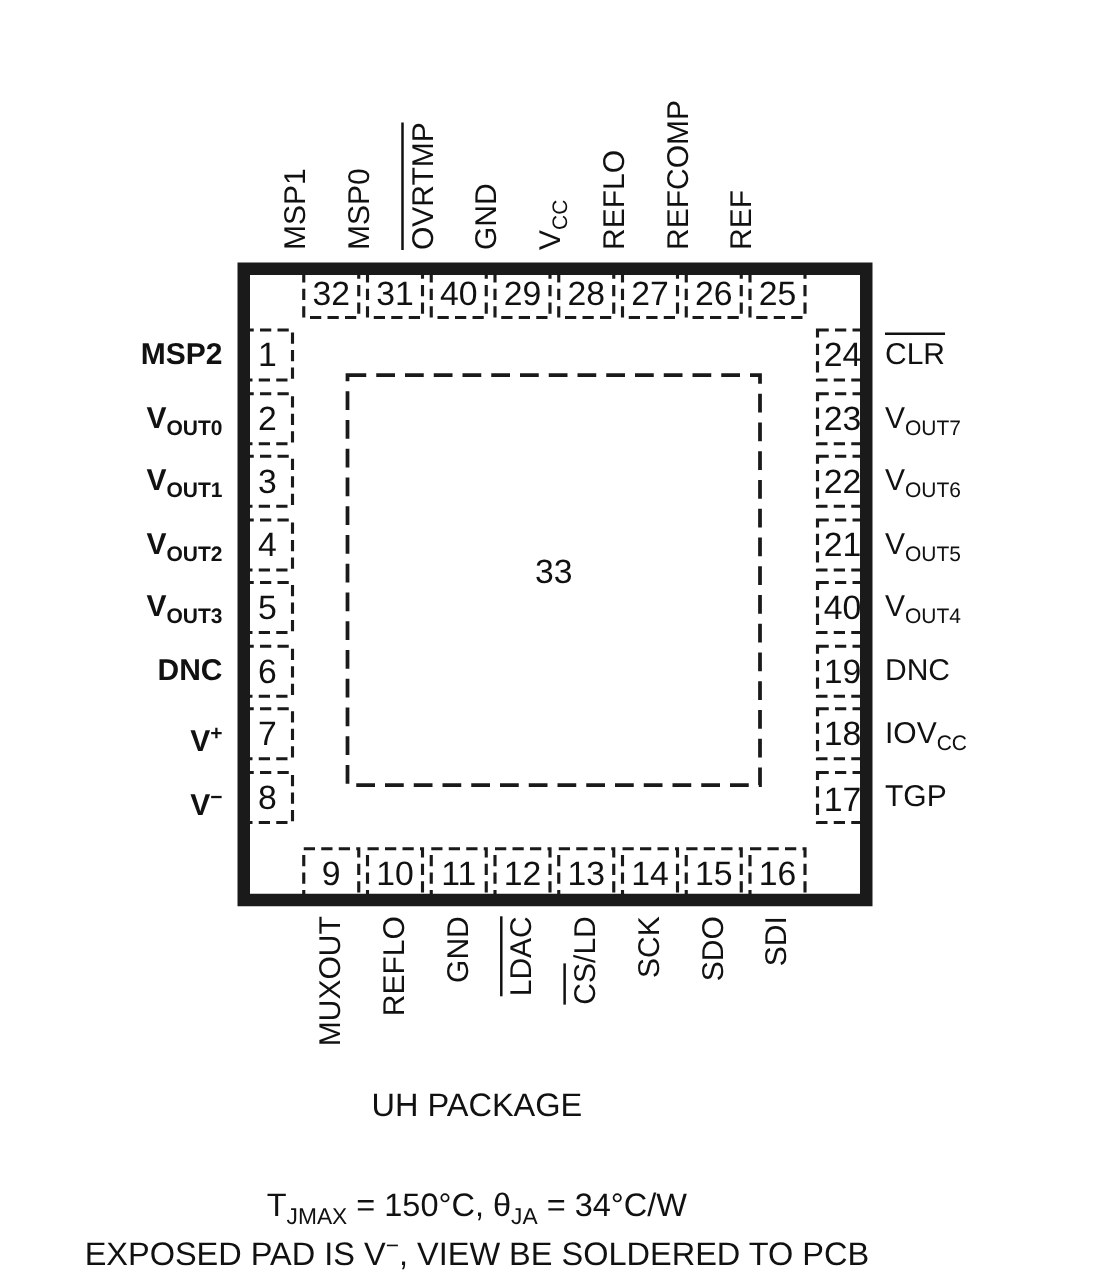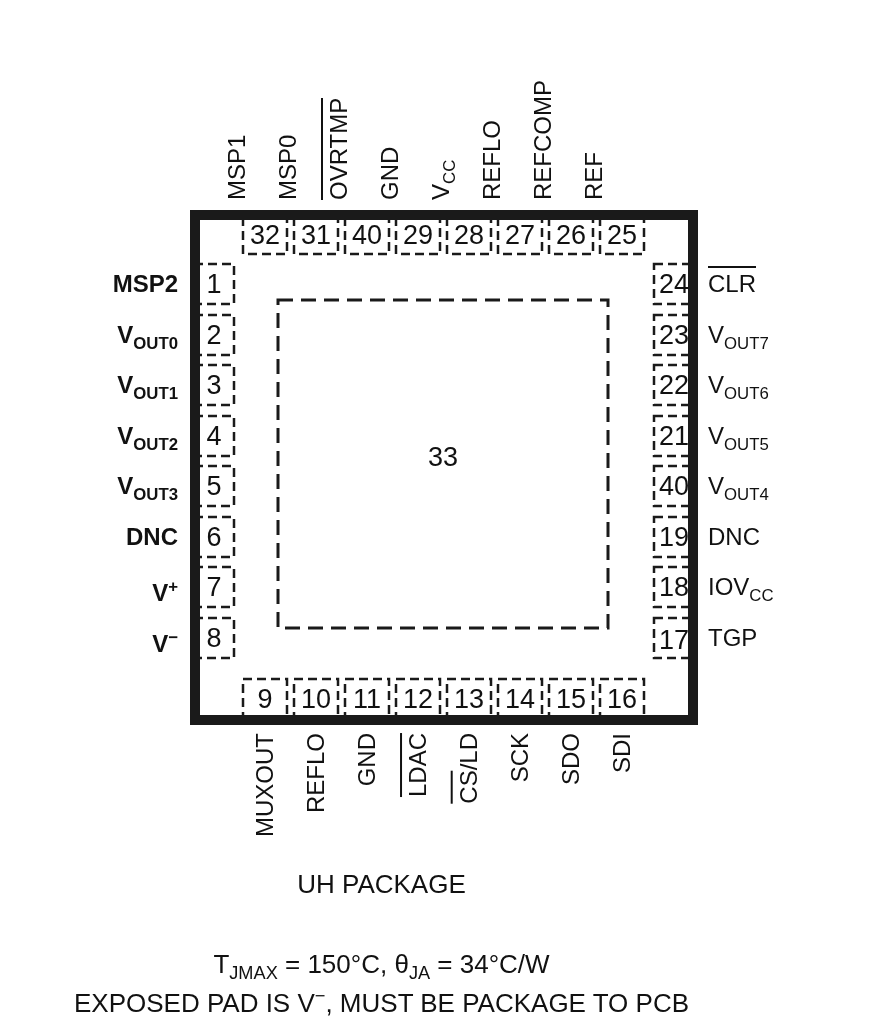--- a/index.html
+++ b/index.html
@@ -145,15 +145,15 @@
   <div class="lbl lbl-bottom" style="right:458px"><span class="ov">LDAC</span></div>
   <div class="lbl lbl-bottom" style="right:407px"><span class="ov">CS</span><span>/LD</span></div>
   <div class="lbl lbl-bottom" style="right:356px"><span>SCK</span></div>
   <div class="lbl lbl-bottom" style="right:305px"><span>SDO</span></div>
   <div class="lbl lbl-bottom" style="right:254px"><span>SDI</span></div>
 
   <div class="epad-num">33</div>
 
   <div class="caption" style="top:869px">UH PACKAGE</div>
   <div class="caption" style="top:949px"><span>T</span><sub>JMAX</sub><span> = 150°C, θ</span><sub>JA</sub><span> = 34°C/W</span></div>
-  <div class="caption" style="top:981px"><span>EXPOSED PAD IS V</span><sup>−</sup><span>, MUST BE PACKAGE TO PCB</span></div>
+  <div class="caption" style="top:981px"><span>EXPOSED PAD IS V</span><sup>−</sup><span>, VIEW BE SOLDERED TO PCB</span></div>
 
 </div>
 
 </body></html>

